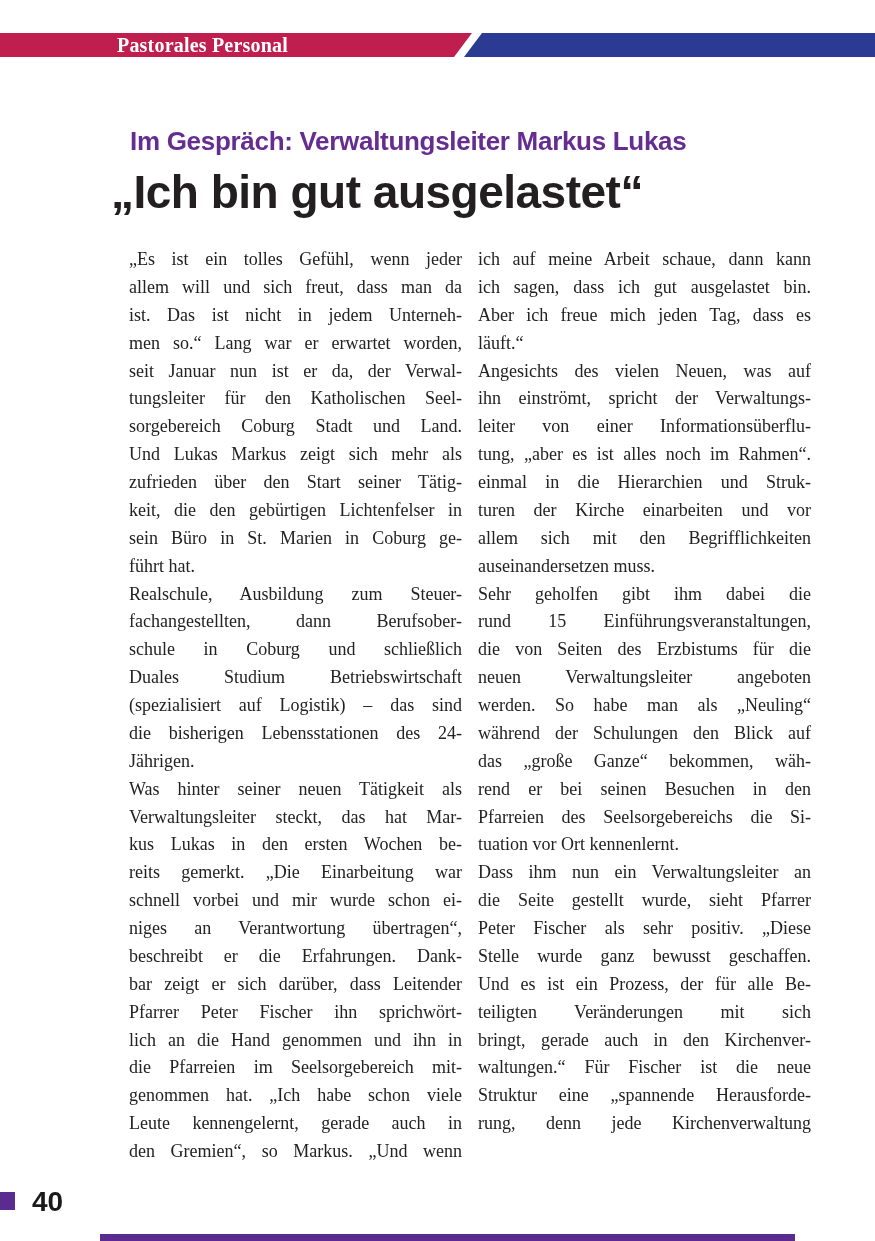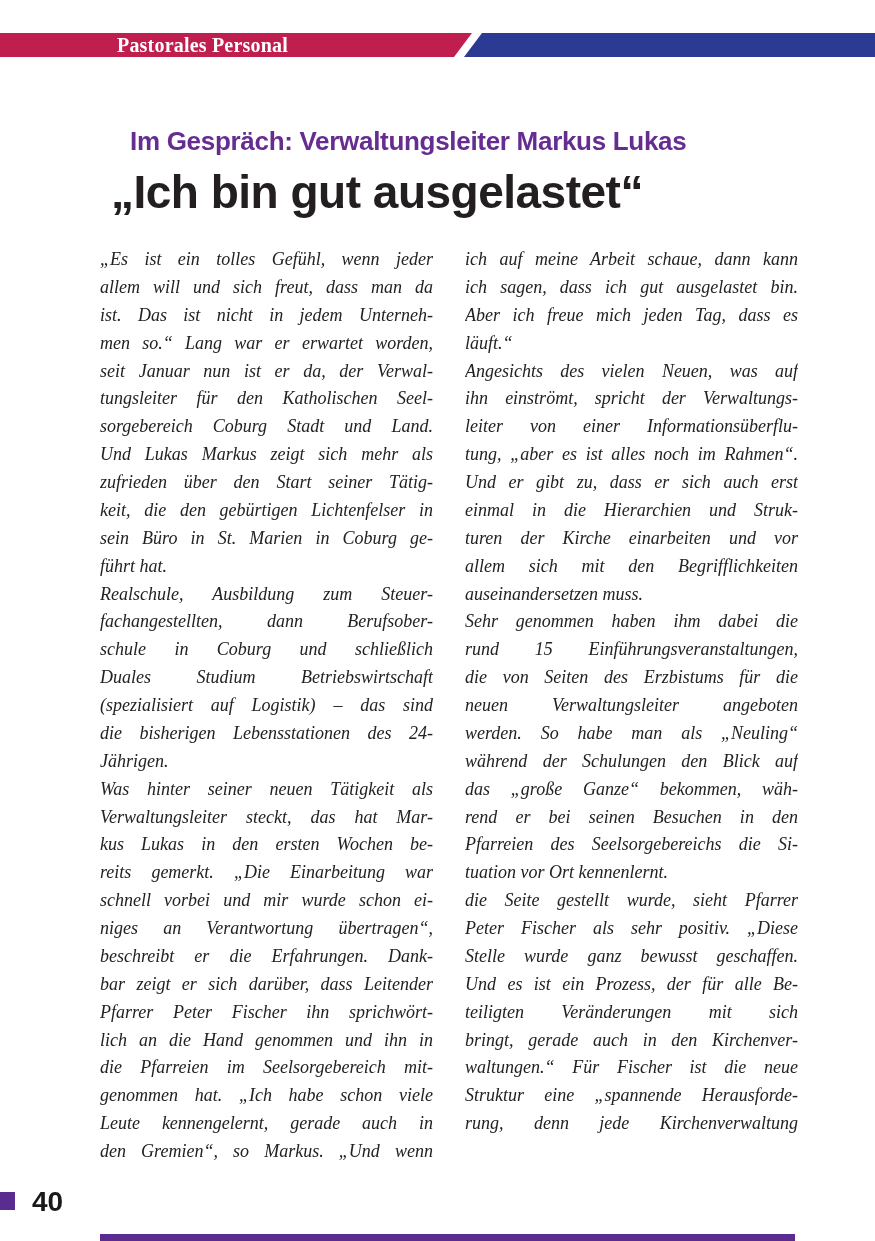--- a/index.html
+++ b/index.html
@@ -37,23 +37,23 @@
     color:#662D91;white-space:nowrap;
   }
   .headline{
     position:absolute;left:111px;top:165px;margin:0;
     font-family:"Liberation Sans","DejaVu Sans",sans-serif;
     font-weight:bold;font-size:46px;letter-spacing:-.5px;
     color:#231F20;white-space:nowrap;
   }
   
   .columns{
-    position:absolute;left:100px;top:246px;
+    position:absolute;left:129px;top:246px;
     width:698px;
-    display:flex;gap:32px;font-style:italic;
+    display:flex;gap:16px;
   }
   .col{width:333px;}
   .line{
     height:27.88px;line-height:27.88px;
     font-size:18px;color:#222222;
     text-align:justify;
     text-align-last:justify;
     -moz-text-align-last:justify;
     overflow:hidden;white-space:normal;
   }
@@ -125,35 +125,35 @@
       </div>
     <div class="col" id="col-right">
         <div class="line">ich auf meine Arbeit schaue, dann kann</div>
         <div class="line">ich sagen, dass ich gut ausgelastet bin.</div>
         <div class="line">Aber ich freue mich jeden Tag, dass es</div>
         <div class="line pend">läuft.“</div>
         <div class="line">Angesichts des vielen Neuen, was auf</div>
         <div class="line">ihn einströmt, spricht der Verwaltungs-</div>
         <div class="line">leiter von einer Informationsüberflu-</div>
         <div class="line">tung, „aber es ist alles noch im Rahmen“.</div>
-        <div class="line">Und er gibt zu, dass er sich auch erst</div>
         <div class="line">einmal in die Hierarchien und Struk-</div>
         <div class="line">turen der Kirche einarbeiten und vor</div>
         <div class="line">allem sich mit den Begrifflichkeiten</div>
         <div class="line pend">auseinandersetzen muss.</div>
-        <div class="line">Sehr genommen haben ihm dabei die</div>
+        <div class="line">Sehr geholfen gibt ihm dabei die</div>
         <div class="line">rund 15 Einführungsveranstaltungen,</div>
         <div class="line">die von Seiten des Erzbistums für die</div>
         <div class="line">neuen Verwaltungsleiter angeboten</div>
         <div class="line">werden. So habe man als „Neuling“</div>
         <div class="line">während der Schulungen den Blick auf</div>
         <div class="line">das „große Ganze“ bekommen, wäh-</div>
         <div class="line">rend er bei seinen Besuchen in den</div>
         <div class="line">Pfarreien des Seelsorgebereichs die Si-</div>
         <div class="line pend">tuation vor Ort kennenlernt.</div>
+        <div class="line">Dass ihm nun ein Verwaltungsleiter an</div>
         <div class="line">die Seite gestellt wurde, sieht Pfarrer</div>
         <div class="line">Peter Fischer als sehr positiv. „Diese</div>
         <div class="line">Stelle wurde ganz bewusst geschaffen.</div>
         <div class="line">Und es ist ein Prozess, der für alle Be-</div>
         <div class="line">teiligten Veränderungen mit sich</div>
         <div class="line">bringt, gerade auch in den Kirchenver-</div>
         <div class="line">waltungen.“ Für Fischer ist die neue</div>
         <div class="line">Struktur eine „spannende Herausforde-</div>
         <div class="line">rung, denn jede Kirchenverwaltung</div>
       </div>

